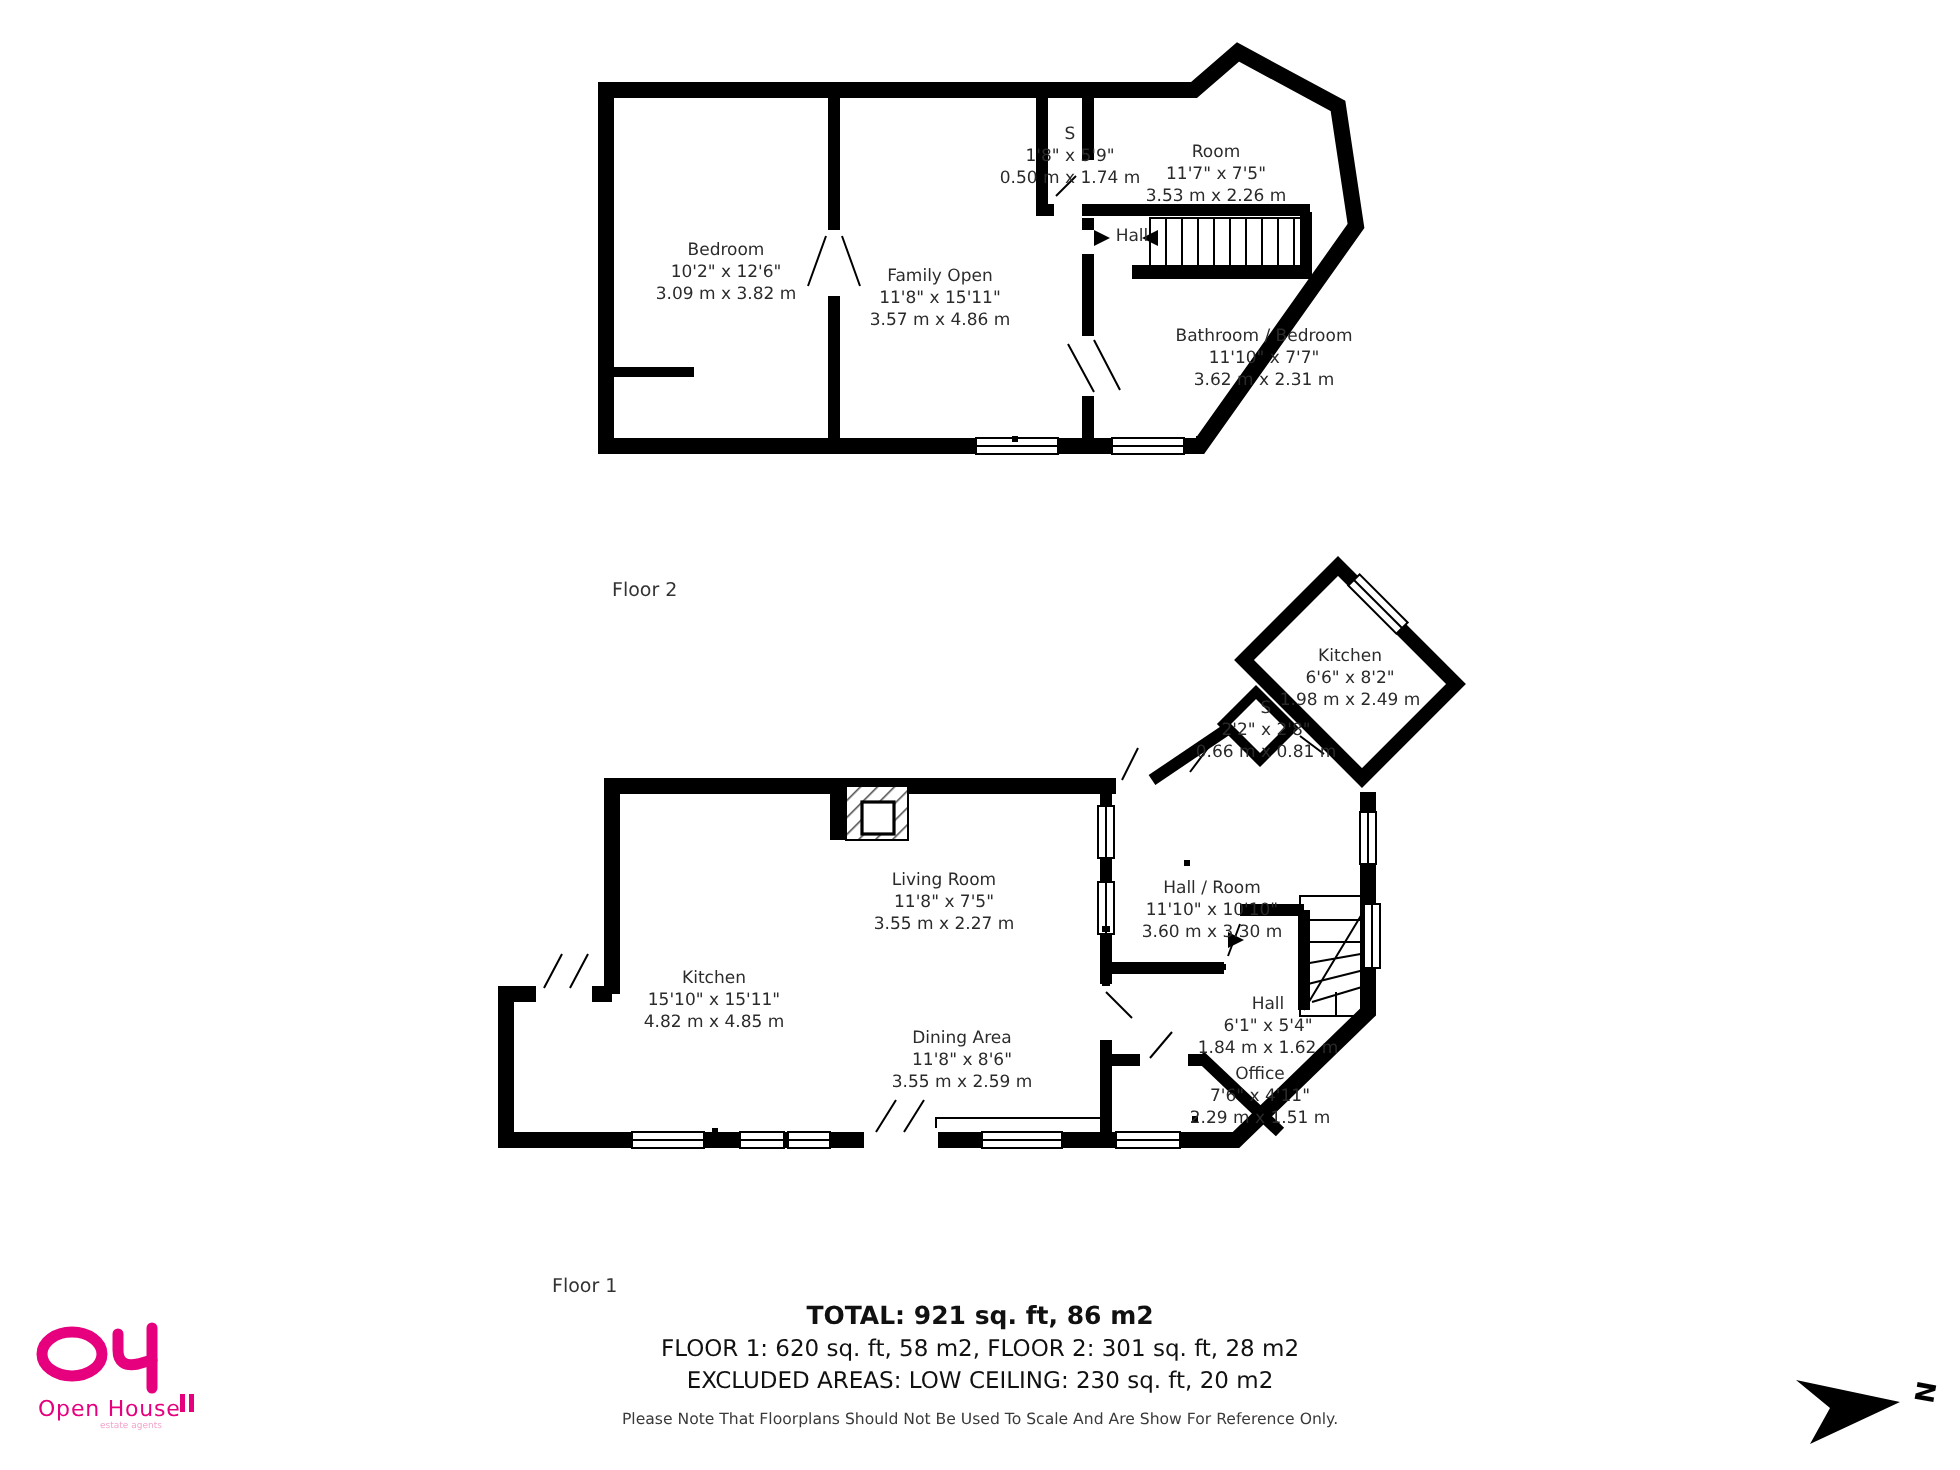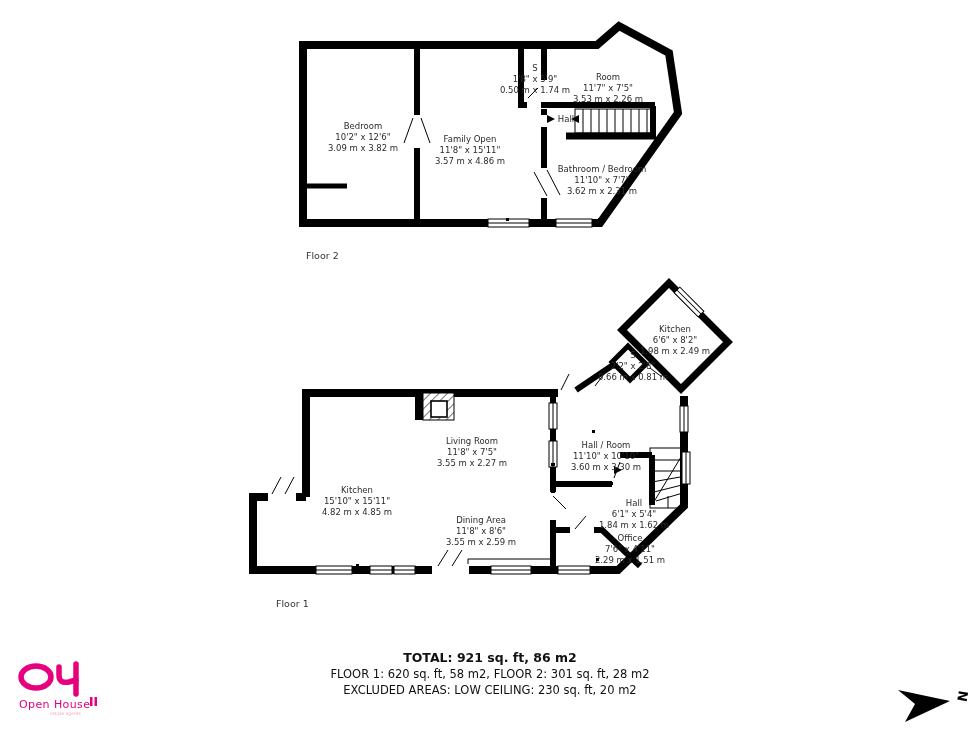--- a/index.html
+++ b/index.html
@@ -2,21 +2,21 @@
 <html><head>
 <meta charset="utf-8">
 <style>
   html,body{margin:0;padding:0;background:#ffffff;}
   .canvas{position:relative;width:980px;height:735px;background:#ffffff;overflow:hidden;
           font-family:"DejaVu Sans","Liberation Sans",sans-serif;}
   svg{position:absolute;left:0;top:0;}
   .room-label{position:absolute;transform:translate(-50%,-50%);text-align:center;
               color:#2b2b2b;font-size:8.5px;line-height:11px;white-space:nowrap;z-index:5;}
   .room-label span{display:block;}
-  .floor-tag{position:absolute;font-size:9.5px;color:#333;z-index:5;}
+  .floor-tag{position:absolute;font-size:9.5px;color:#333;z-index:5;margin-top:40px;}
   .summary{position:absolute;left:0;right:0;top:650px;text-align:center;color:#111;z-index:5;}
   .summary .total{font-size:12.5px;font-weight:bold;margin-bottom:2px;}
   .summary .line{font-size:11.5px;margin-bottom:2px;}
   .summary .note{font-size:7.8px;color:#3a3a3a;margin-top:8px;}
   .brand-text{position:absolute;left:19px;top:698px;color:#e6007e;font-size:11px;
               letter-spacing:.4px;z-index:5;}
   .brand-tag{position:absolute;left:50px;top:711px;color:#f2a7cd;font-size:4.5px;z-index:5;}
 </style>
 </head>
 <body>
@@ -191,21 +191,21 @@
     <span>0.50 m x 1.74 m</span>
   </div>
   <div class="room-label" style="left:608px;top:88px;">
     <span>Room</span>
     <span>11'7" x 7'5"</span>
     <span>3.53 m x 2.26 m</span>
   </div>
   <div class="room-label" style="left:566px;top:119px;">
     <span>Hall</span>
   </div>
-  <div class="room-label" style="left:602px;top:180px;">
+  <div class="room-label" style="left:632px;top:180px;">
     <span>Bathroom / Bedroom</span>
     <span>11'10" x 7'7"</span>
     <span>3.62 m x 2.31 m</span>
   </div>
   <div class="floor-tag" style="left:306px;top:250px;">Floor 2</div>
 
   <div class="room-label" style="left:357px;top:501px;">
     <span>Kitchen</span>
     <span>15'10" x 15'11"</span>
     <span>4.82 m x 4.85 m</span>
@@ -244,18 +244,19 @@
     <span>S</span>
     <span>2'2" x 2'8"</span>
     <span>0.66 m x 0.81 m</span>
   </div>
   <div class="floor-tag" style="left:254px;top:598px;padding-left:22px;">Floor 1</div>
 
   <div class="summary">
     <div class="total">TOTAL: 921 sq. ft, 86 m2</div>
     <div class="line">FLOOR 1: 620 sq. ft, 58 m2, FLOOR 2: 301 sq. ft, 28 m2</div>
     <div class="line">EXCLUDED AREAS: LOW CEILING: 230 sq. ft, 20 m2</div>
+    <div class="note">Please Note That Floorplans Should Not Be Used To Scale And Are Show For Reference Only.</div>
   </div>
 
   <div class="brand-text">Open House</div>
   <div class="brand-tag">estate agents</div>
 
 </div>
 
 </body></html>

